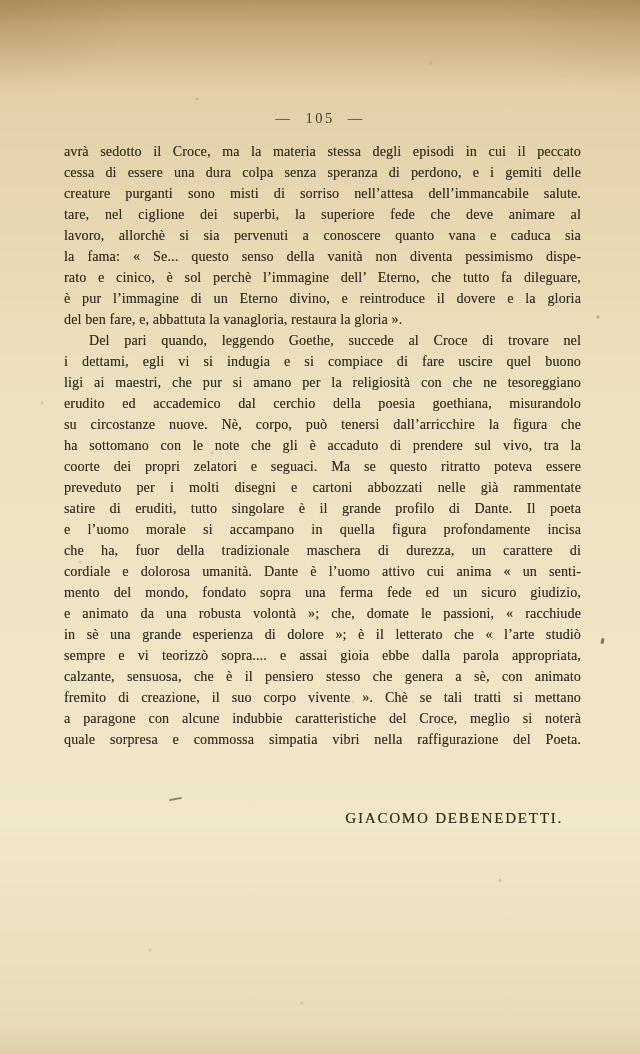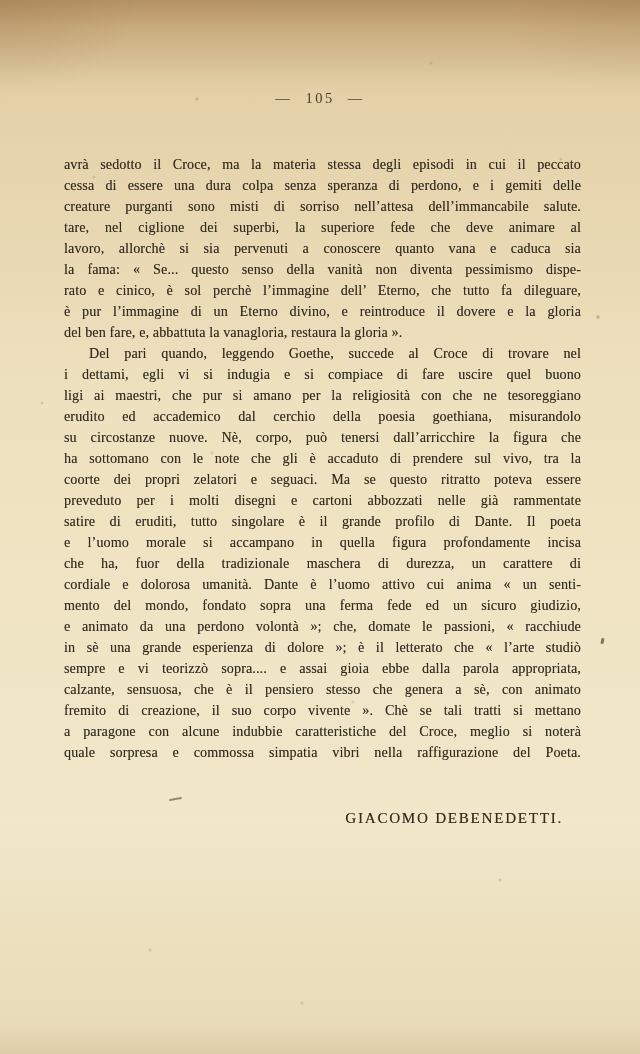--- a/index.html
+++ b/index.html
@@ -21,25 +21,25 @@
   
   .page::before{
     content:"";position:absolute;inset:0;pointer-events:none;
     background:
       linear-gradient(180deg, rgba(137,98,50,.32) 0%, rgba(137,98,50,.12) 2.5%, rgba(137,98,50,0) 9%),
       linear-gradient(0deg, rgba(137,98,50,.10) 0%, rgba(137,98,50,0) 2.5%),
       radial-gradient(200px 140px at 0% 0%, rgba(120,85,45,.16), rgba(120,85,45,0) 70%),
       radial-gradient(200px 140px at 100% 0%, rgba(120,85,45,.10), rgba(120,85,45,0) 70%);
   }
   .page-number{
-    position:absolute;top:90px;left:0;width:100%;text-align:center;
+    position:absolute;top:110px;left:0;width:100%;text-align:center;
     font-size:14.5px;letter-spacing:2.5px;word-spacing:7px;color:var(--ink-faded);
   }
   .text-block{
-    position:absolute;left:64px;top:154px;width:517px;
+    position:absolute;left:64px;top:141px;width:517px;
   }
   .line{
     font-size:14px;line-height:21px;letter-spacing:.15px;
     text-align:justify;text-align-last:justify;text-justify:inter-word;
     text-shadow:.2px .2px .35px rgba(45,36,22,.45);
     white-space:normal;
   }
   .line.last{text-align-last:left;}
   .line.indent{text-indent:25px;}
   .signature{
@@ -90,21 +90,21 @@
       <div class="line">erudito ed accademico dal cerchio della poesia goethiana, misurandolo</div>
       <div class="line">su circostanze nuove. Nè, corpo, può tenersi dall’arricchire la figura che</div>
       <div class="line">ha sottomano con le note che gli è accaduto di prendere sul vivo, tra la</div>
       <div class="line">coorte dei propri zelatori e seguaci. Ma se questo ritratto poteva essere</div>
       <div class="line">preveduto per i molti disegni e cartoni abbozzati nelle già rammentate</div>
       <div class="line">satire di eruditi, tutto singolare è il grande profilo di Dante. Il poeta</div>
       <div class="line">e l’uomo morale si accampano in quella figura profondamente incisa</div>
       <div class="line">che ha, fuor della tradizionale maschera di durezza, un carattere di</div>
       <div class="line">cordiale e dolorosa umanità. Dante è l’uomo attivo cui anima « un senti-</div>
       <div class="line">mento del mondo, fondato sopra una ferma fede ed un sicuro giudizio,</div>
-      <div class="line">e animato da una perdono volontà »; che, domate le passioni, « racchiude</div>
+      <div class="line">e animato da una robusta volontà »; che, domate le passioni, « racchiude</div>
       <div class="line">in sè una grande esperienza di dolore »; è il letterato che « l’arte studiò</div>
       <div class="line">sempre e vi teorizzò sopra.... e assai gioia ebbe dalla parola appropriata,</div>
       <div class="line">calzante, sensuosa, che è il pensiero stesso che genera a sè, con animato</div>
       <div class="line">fremito di creazione, il suo corpo vivente ». Chè se tali tratti si mettano</div>
       <div class="line">a paragone con alcune indubbie caratteristiche del Croce, meglio si noterà</div>
       <div class="line">quale sorpresa e commossa simpatia vibri nella raffigurazione del Poeta.</div>
     </div>
 
   <div class="signature">GIACOMO DEBENEDETTI.</div>
 

